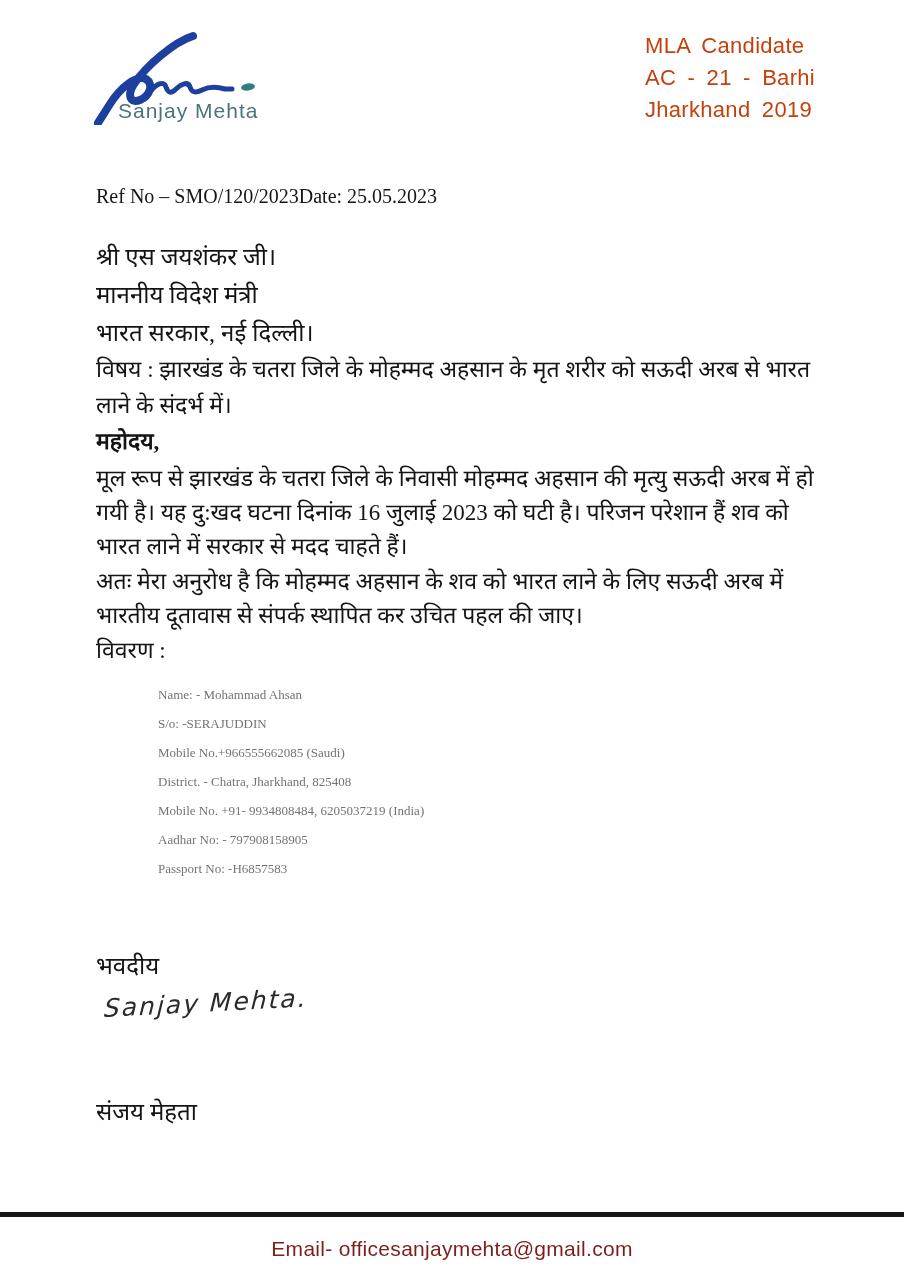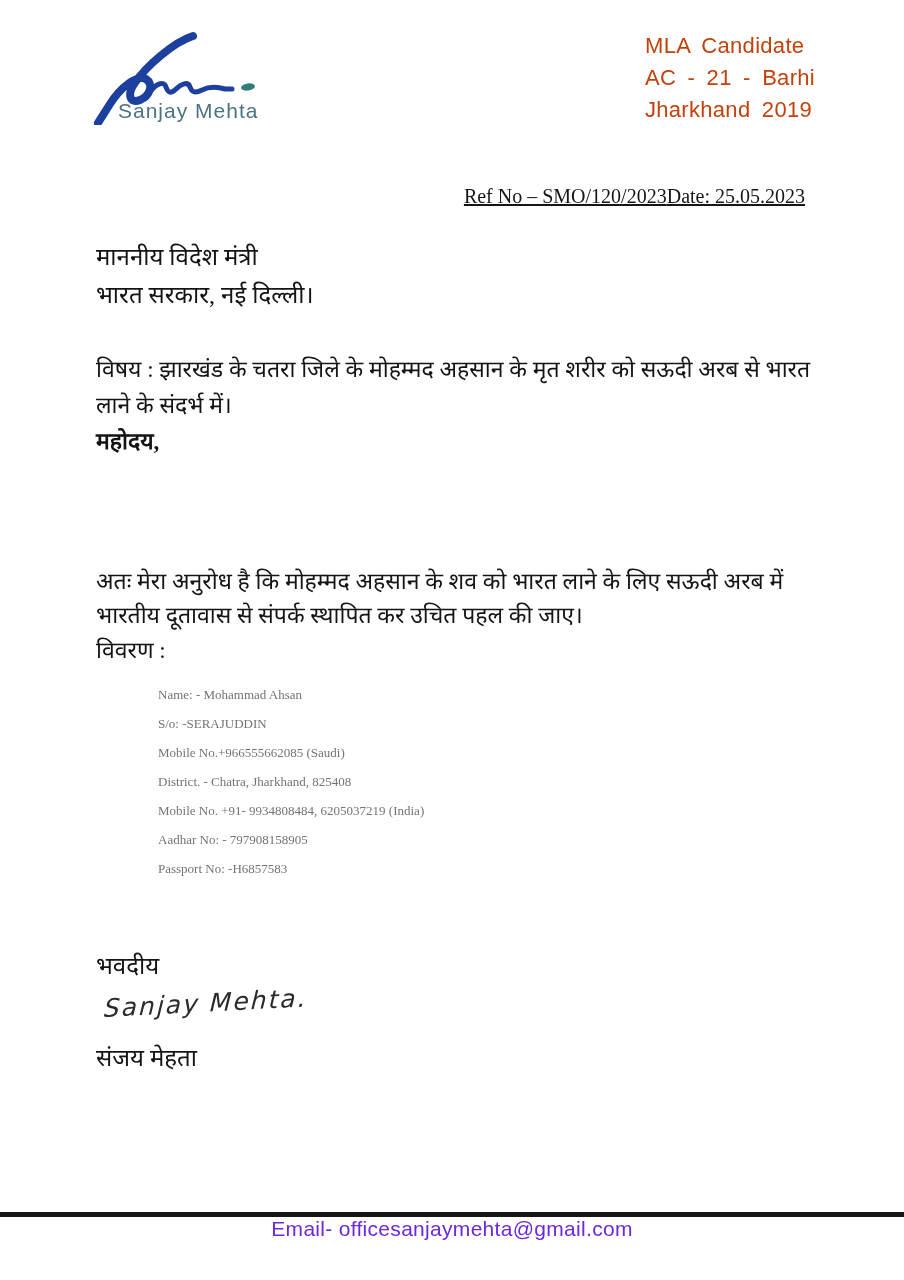--- a/index.html
+++ b/index.html
@@ -19,24 +19,23 @@
   .logo-block { position: absolute; left: 88px; top: 30px; width: 210px; height: 95px; }
   .head-right {
     position: absolute; left: 645px; top: 30px; width: 220px;
     font-family: "Liberation Sans", sans-serif;
     font-size: 22px; line-height: 32px; color: #c2410c;
     word-spacing: 5px; letter-spacing: 0.3px;
   }
 
   
   .ref-row {
-    position: absolute; left: 96px; right: 99px; top: 185px;
-    display: flex; justify-content: flex-end;
+    position: absolute; left: 96px; right: 112px; top: 185px;
+    display: flex; justify-content: flex-start;
     font-size: 20px;
-    text-decoration: underline;
   }
 
   
   .hi { color: #141414; }
   .recipient { position: absolute; left: 96px; top: 238px; font-size: 24px; line-height: 38px; }
   .subject   { position: absolute; left: 96px; top: 352px; width: 726px; font-size: 23px; line-height: 36px; }
   .salutation{ position: absolute; left: 96px; top: 424px; font-size: 23px; font-weight: bold; }
   .para1     { position: absolute; left: 96px; top: 462px; width: 726px; font-size: 23px; line-height: 34px; }
   .para2     { position: absolute; left: 96px; top: 565px; width: 726px; font-size: 23px; line-height: 34px; }
   .details-label { position: absolute; left: 96px; top: 605px; font-size: 23px; margin-top: 28px; }
@@ -50,29 +49,29 @@
 
   
   .valediction { position: absolute; left: 96px; top: 948px; font-size: 24px; }
   .signature {
     position: absolute; left: 104px; top: 988px; width: 230px;
     font-family: "DejaVu Sans", sans-serif;
     font-style: italic; font-size: 25px; color: #2a2a2a;
     transform: rotate(-3deg) skewX(-6deg);
     letter-spacing: 2px; white-space: nowrap;
   }
-  .sender-name { position: absolute; left: 96px; top: 1040px; font-size: 24px; }
+  .sender-name { position: absolute; left: 96px; top: 1094px; font-size: 24px; }
 
   
   .footer {
     position: absolute; left: 0; right: 0; bottom: 0; height: 68px;
     border-top: 5px solid #161616;
-    display: flex; justify-content: center;
+    display: flex; align-items: center; justify-content: center;
     font-family: "Liberation Sans", sans-serif;
-    font-size: 21px; color: #6d28d9; letter-spacing: 0.3px;
+    font-size: 21px; color: #7f1d1d; letter-spacing: 0.3px;
   }
 </style>
 </head>
 <body>
 
 <div class="page">
 
   <div class="logo-block">
     <svg width="210" height="95" viewBox="0 0 210 95">
 
@@ -91,28 +90,30 @@
     <div>AC -  21 -  Barhi</div>
     <div>Jharkhand  2019</div>
   </div>
 
   <div class="ref-row">
     <span>Ref No – SMO/120/2023</span>
     <span>Date: 25.05.2023</span>
   </div>
 
   <div class="recipient hi">
+    <div>श्री एस जयशंकर जी।</div>
     <div>माननीय विदेश मंत्री</div>
     <div>भारत सरकार, नई दिल्ली।</div>
   </div>
 
   <div class="subject hi">विषय : झारखंड के चतरा जिले के मोहम्मद अहसान के मृत शरीर को सऊदी अरब से भारत लाने के संदर्भ में।</div>
 
   <div class="salutation hi">महोदय,</div>
 
+  <div class="para1 hi">मूल रूप से झारखंड के चतरा जिले के निवासी मोहम्मद अहसान की मृत्यु सऊदी अरब में हो गयी है। यह दु:खद घटना दिनांक 16 जुलाई 2023 को घटी है। परिजन परेशान हैं शव को भारत लाने में सरकार से मदद चाहते हैं।</div>
   <div class="para2 hi">अतः मेरा अनुरोध है कि मोहम्मद अहसान के शव को भारत लाने के लिए सऊदी अरब में भारतीय दूतावास से संपर्क स्थापित कर उचित पहल की जाए।</div>
   <div class="details-label hi">विवरण :</div>
 
   <ul class="details">
     <li>Name: - Mohammad Ahsan</li>
     <li>S/o: -SERAJUDDIN</li>
     <li>Mobile No.+966555662085 (Saudi)</li>
     <li>District. - Chatra, Jharkhand, 825408</li>
     <li>Mobile No. +91- 9934808484, 6205037219 (India)</li>
     <li>Aadhar No: - 797908158905</li>

